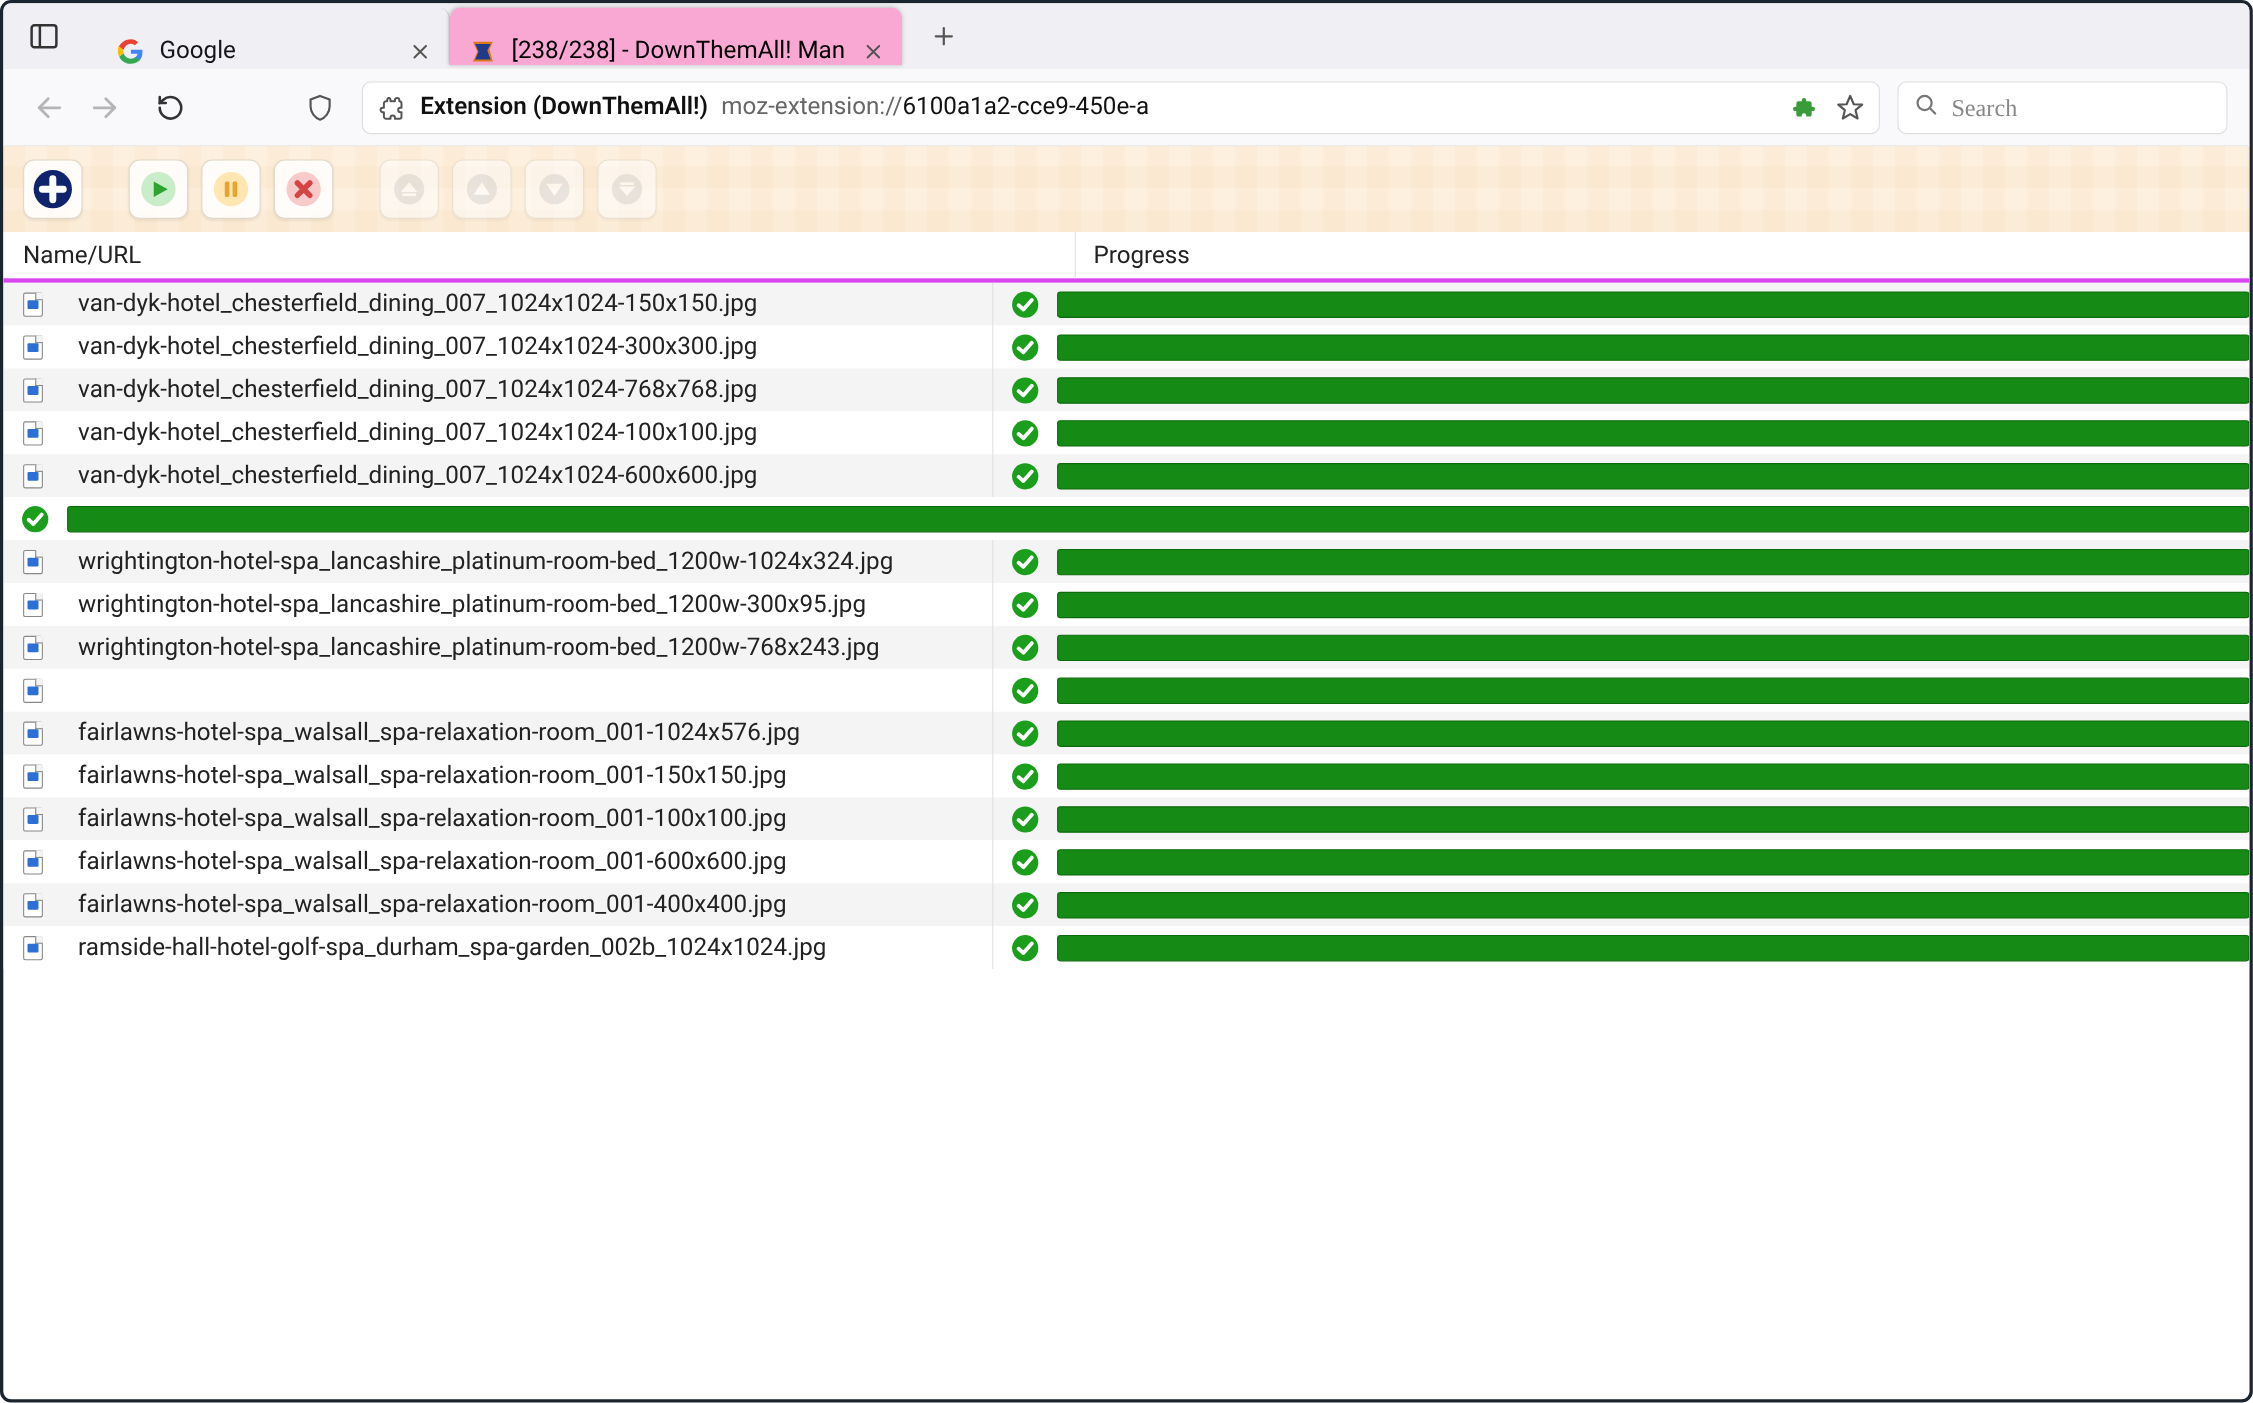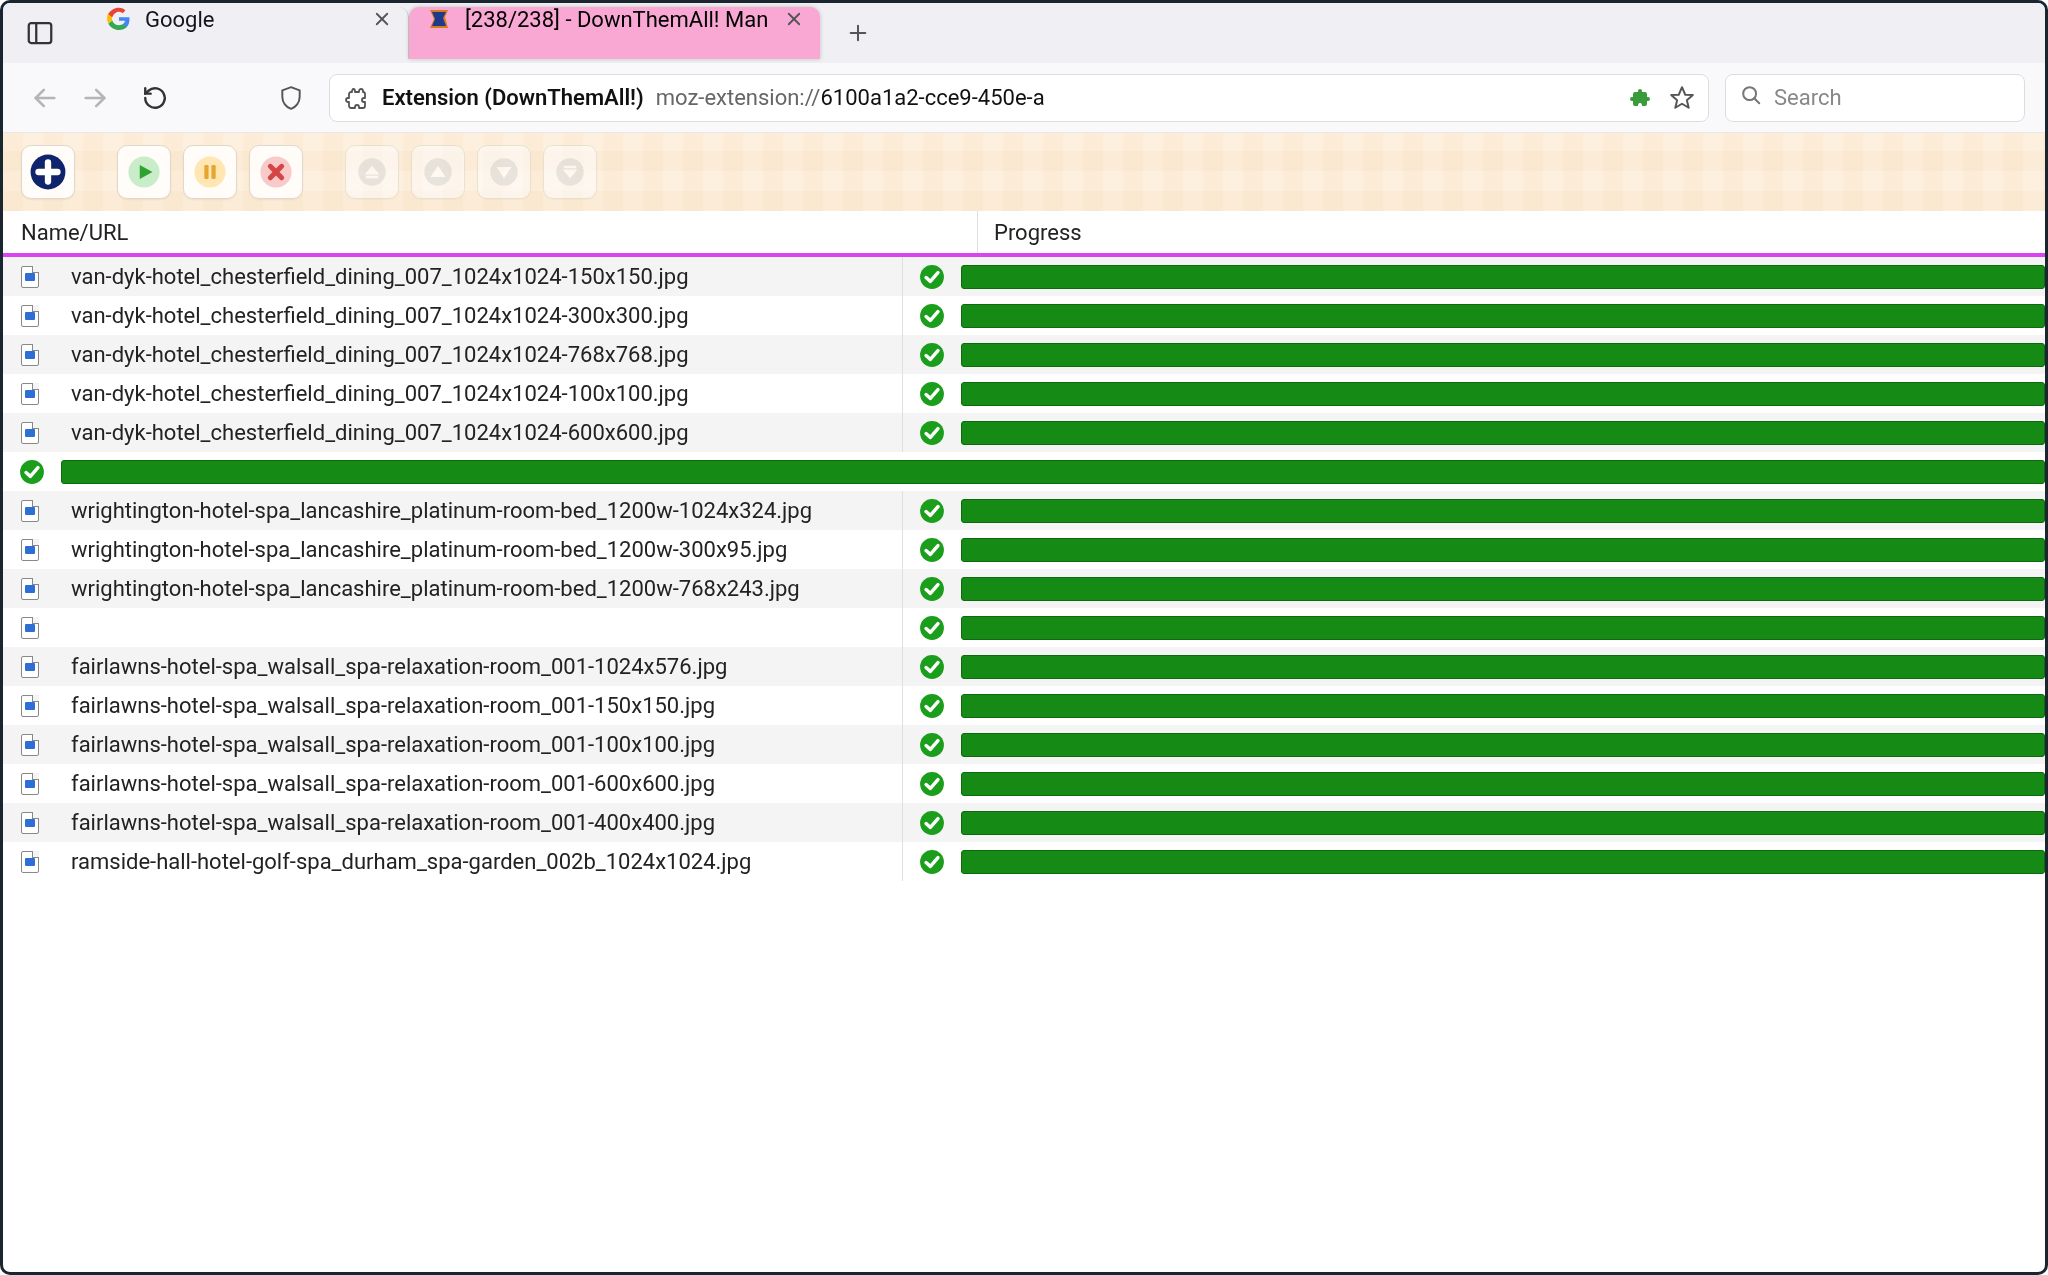--- a/index.html
+++ b/index.html
@@ -22,21 +22,21 @@
     gap: 0;
   }
   .sidebar-btn {
     width: 38px; height: 38px;
     display:flex; align-items:center; justify-content:center;
     margin-right: 30px;
     border-radius: 6px;
   }
   .tab {
     display: flex;
-    align-items: flex-start;
+    align-items: flex-end;
     height: 52px;
     min-width: 320px;
     padding: 0 14px 0 18px;
     gap: 14px;
     border-top-left-radius: 10px;
     border-top-right-radius: 10px;
     border-right: 1px solid #ccc;
     position: relative;
   }
   .tab.inactive { background: #f0f0f4; color:#15141a; }
@@ -74,21 +74,21 @@
     margin:0 10px;
     font-size:22px;
   }
   .urlbar .shield, .urlbar .ext-icon, .urlbar .puzzle, .urlbar .star { width:28px; height:28px; display:flex; align-items:center; justify-content:center; color:#555;}
   .urlbar .puzzle { color: #2e8b2e; }
   .urlbar .ext-label { font-weight:600; color:#111; }
   .urlbar .url-text { color:#666; flex:1; white-space:nowrap; overflow:hidden;}
   .urlbar .url-text .host{color:#111;}
   .searchbar {
     width:300px; height:48px; background:#fff; border:1px solid #ddd; border-radius:8px;
-    display:flex; align-items:center; padding:0 14px; gap:12px; font-size:22px; color:#888;
+    display:flex; align-items:center; padding:0 14px; gap:12px; font-size:22px; color:#888;font-family:Liberation Serif, serif;
   }
   
   .ext-toolbar {
     height: 78px;
     display:flex;
     align-items:center;
     padding: 0 18px;
     gap: 12px;
     background-image:
       linear-gradient(rgba(255,240,220,0.55), rgba(255,240,220,0.55)),

